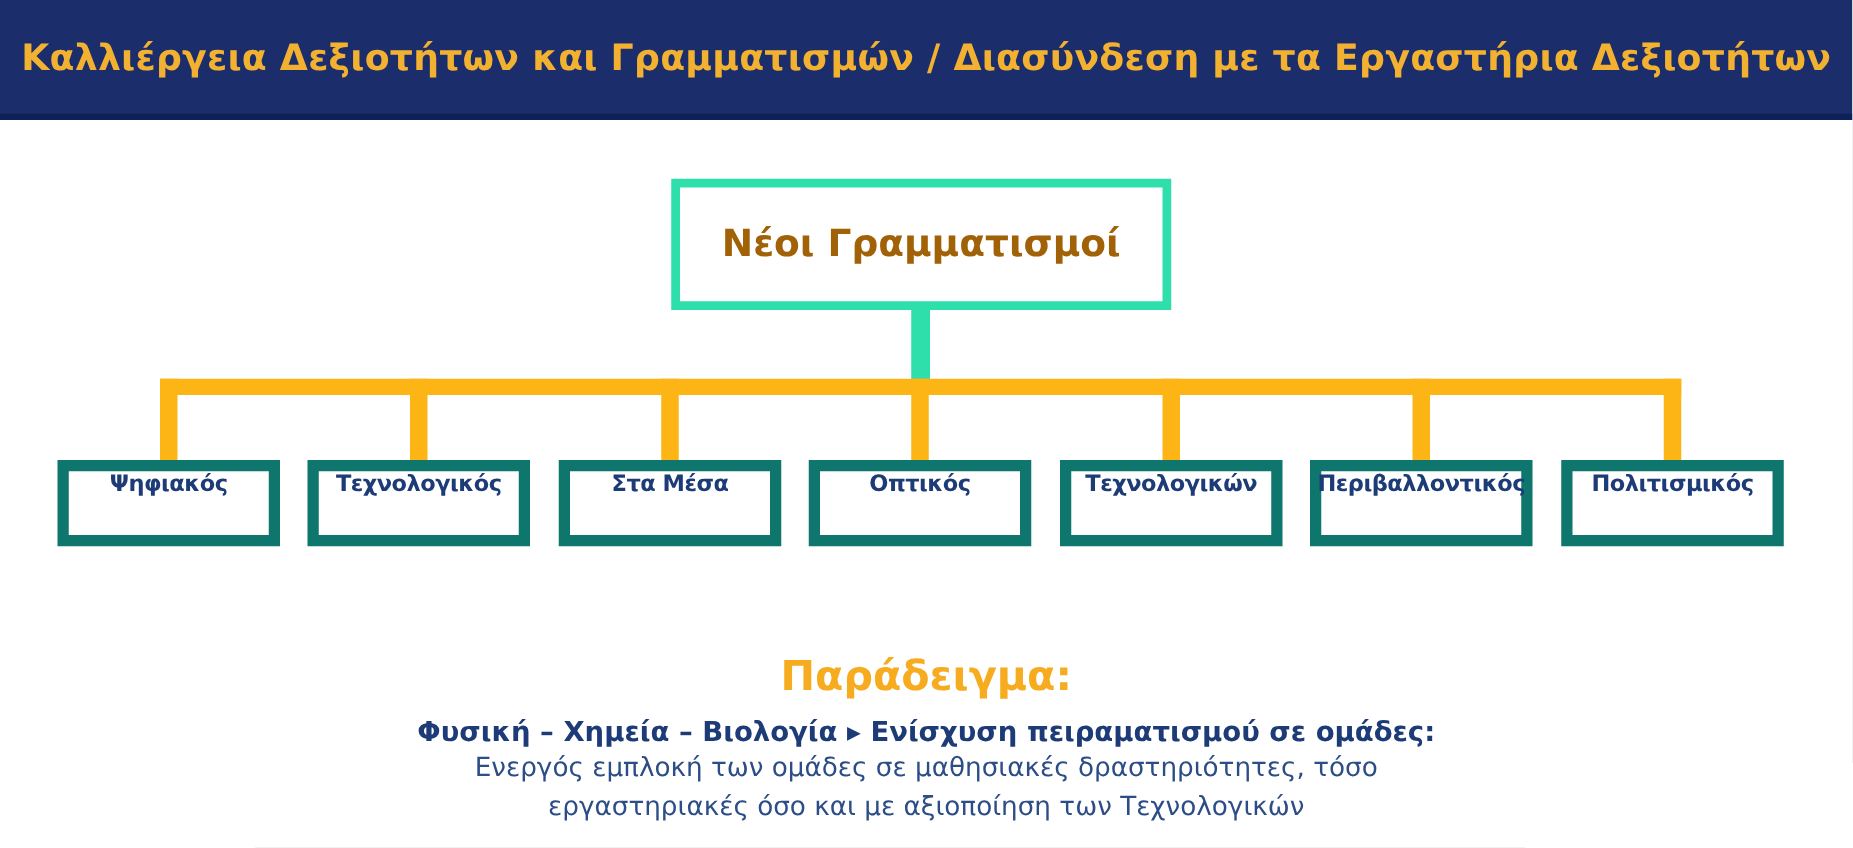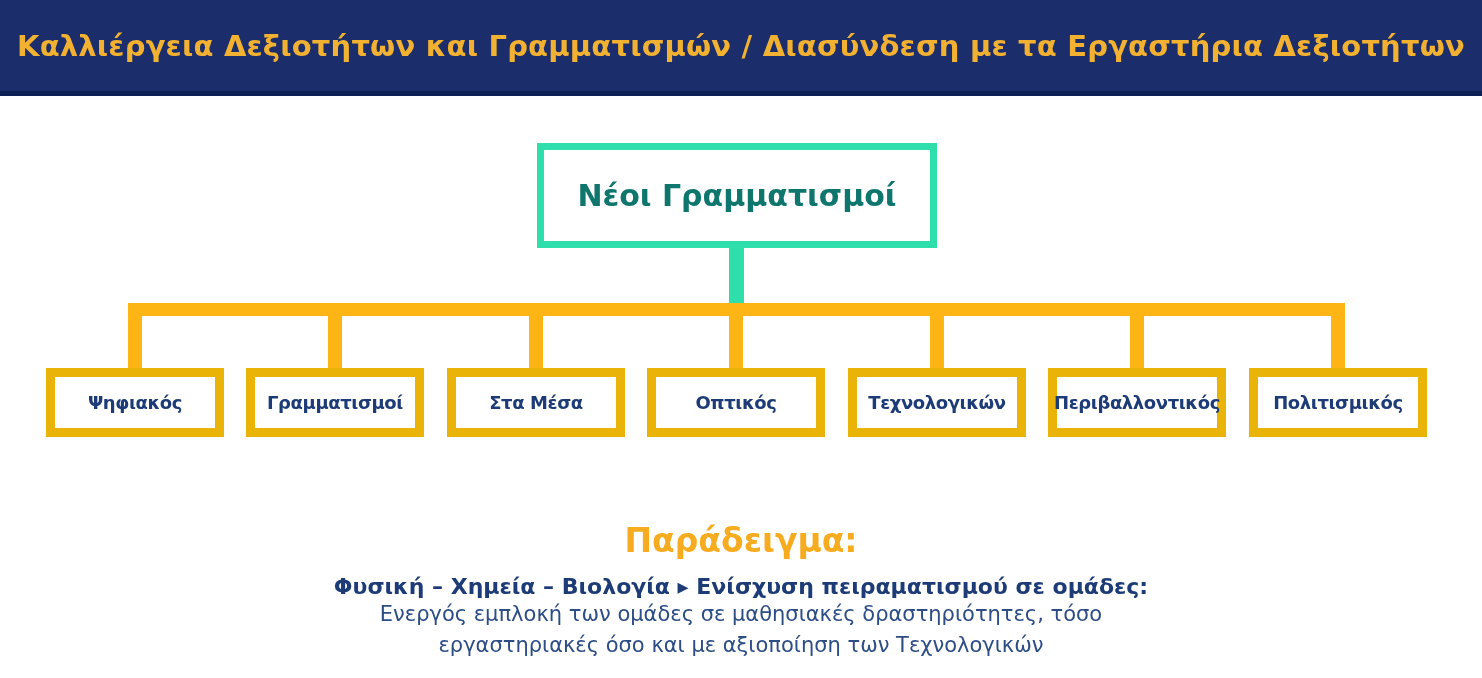--- a/index.html
+++ b/index.html
@@ -20,38 +20,38 @@
     font-size:29px; font-weight:bold; color:#F2B131;
     letter-spacing:0.2px; white-space:nowrap;
   }
 
   
   .root-box{
     position:absolute; left:537px; top:143px; width:400px; height:105px;
     background:#fff; border:7px solid #2EDFAC;
     display:flex; align-items:center; justify-content:center;
   }
-  .root-box span{ font-size:30px; font-weight:bold; color:#0f766e; }
+  .root-box span{ font-size:30px; font-weight:bold; color:#a16207; }
 
   .teal-stem{
     position:absolute; left:729px; top:248px; width:15px; height:56px;
     background:#2EDFAC;
   }
   .hbar{
     position:absolute; left:128px; top:303px; width:1217px; height:13px;
     background:#FCB514;
   }
   .stem{
     position:absolute; top:303px; width:14px; height:66px;
     background:#FCB514;
   }
   .child-box{
     position:absolute; top:368px; width:178px; height:69px;
-    background:#fff; border:9px solid #eab308;
-    display:flex; align-items:center; justify-content:center;
+    background:#fff; border:9px solid #0f766e;
+    display:flex; align-items:flex-start; justify-content:center;
   }
   .child-box span{
     font-size:18px; font-weight:bold; color:#1C3B77;
     letter-spacing:-0.4px; white-space:nowrap;
   }
 
   
   .example{
     position:absolute; left:0; top:480px; width:1482px;
     text-align:center;
@@ -90,21 +90,21 @@
   <div class="stem" style="left:529px"></div>
   <div class="stem" style="left:729px"></div>
   <div class="stem" style="left:930px"></div>
   <div class="stem" style="left:1130px"></div>
   <div class="stem" style="left:1331px"></div>
 
   <div class="child-box" style="left:46px">
     <span>Ψηφιακός</span>
   </div>
   <div class="child-box" style="left:246px">
-    <span>Γραμματισμοί</span>
+    <span>Τεχνολογικός</span>
   </div>
   <div class="child-box" style="left:447px">
     <span>Στα Μέσα</span>
   </div>
   <div class="child-box" style="left:647px">
     <span>Οπτικός</span>
   </div>
   <div class="child-box" style="left:848px">
     <span>Τεχνολογικών</span>
   </div>

